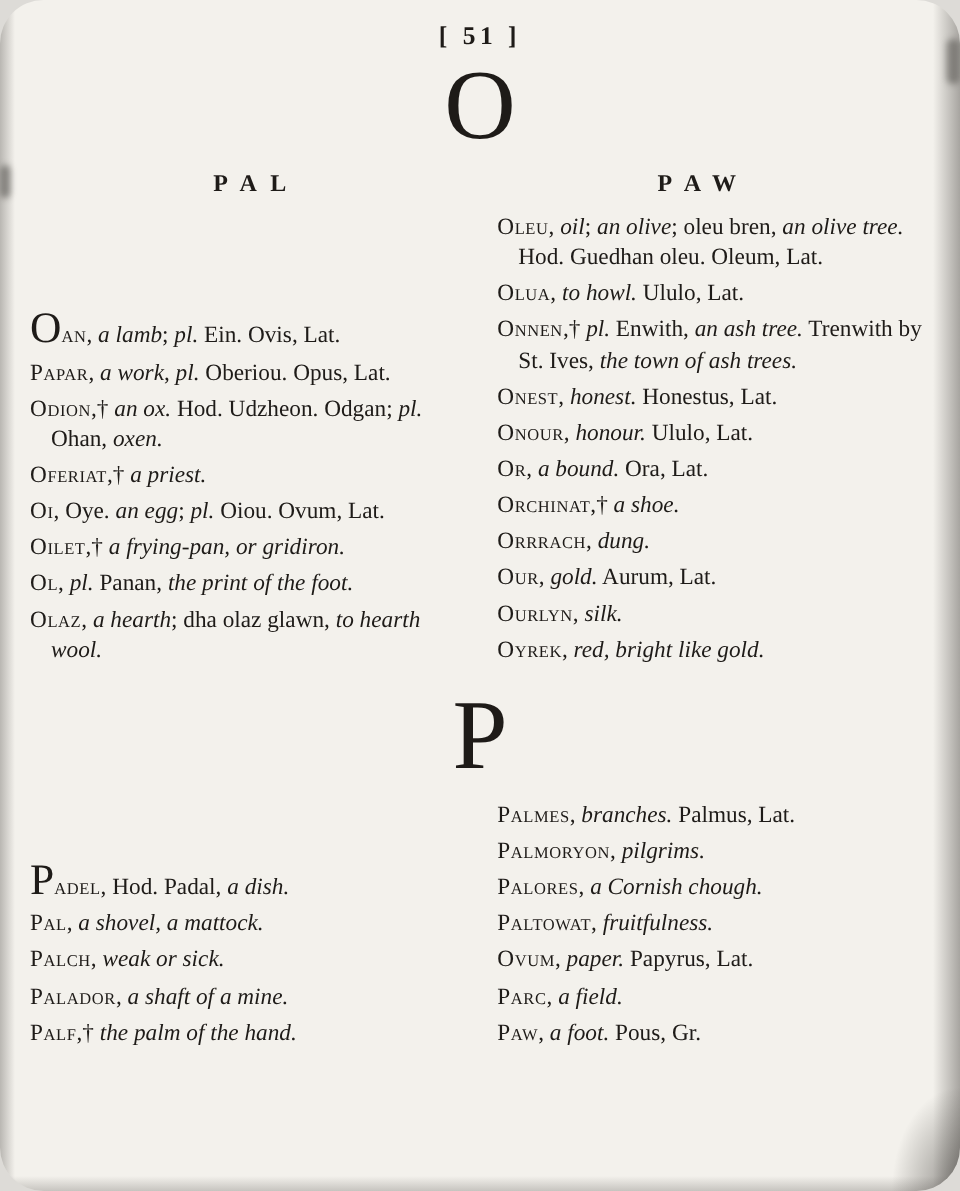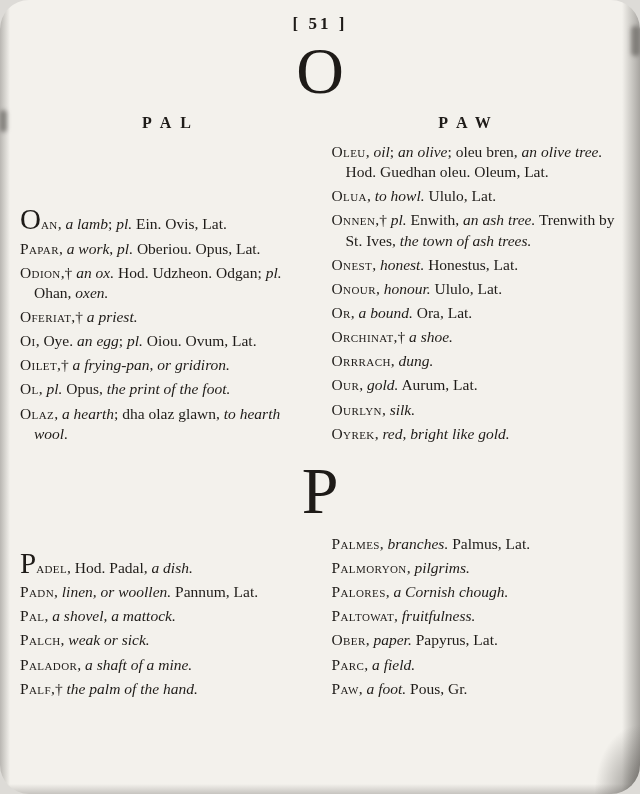--- a/index.html
+++ b/index.html
@@ -96,21 +96,21 @@
       <div class="guide">PAW</div>
     </div>
     <div class="columns">
       <div class="col col-left">
           <p class="entry"><span class="seg-d">O</span><span class="seg-h">an</span><span class="seg-r">, </span><span class="seg-i">a lamb</span><span class="seg-r">; </span><span class="seg-i">pl.</span><span class="seg-r"> Ein.  Ovis, Lat.</span></p>
           <p class="entry"><span class="seg-h">Papar</span><span class="seg-r">, </span><span class="seg-i">a work</span><span class="seg-r">, </span><span class="seg-i">pl.</span><span class="seg-r"> Oberiou.  Opus, Lat.</span></p>
           <p class="entry"><span class="seg-h">Odion</span><span class="seg-r">,† </span><span class="seg-i">an ox.</span><span class="seg-r">  Hod. Udzheon. Odgan; </span><span class="seg-i">pl.</span><span class="seg-r"> Ohan, </span><span class="seg-i">oxen.</span></p>
           <p class="entry"><span class="seg-h">Oferiat</span><span class="seg-r">,† </span><span class="seg-i">a priest.</span></p>
           <p class="entry"><span class="seg-h">Oi</span><span class="seg-r">, Oye. </span><span class="seg-i">an egg</span><span class="seg-r">; </span><span class="seg-i">pl.</span><span class="seg-r"> Oiou.  Ovum, Lat.</span></p>
           <p class="entry"><span class="seg-h">Oilet</span><span class="seg-r">,† </span><span class="seg-i">a frying-pan, or gridiron.</span></p>
-          <p class="entry"><span class="seg-h">Ol</span><span class="seg-r">, </span><span class="seg-i">pl.</span><span class="seg-r"> Opus, </span><span class="seg-i">the print of the foot.</span></p>
+          <p class="entry"><span class="seg-h">Ol</span><span class="seg-r">, </span><span class="seg-i">pl.</span><span class="seg-r"> Panan, </span><span class="seg-i">the print of the foot.</span></p>
           <p class="entry"><span class="seg-h">Olaz</span><span class="seg-r">, </span><span class="seg-i">a hearth</span><span class="seg-r">; dha olaz glawn, </span><span class="seg-i">to hearth wool.</span></p>
         </div>
       <div class="divider"></div>
       <div class="col col-right">
           <p class="entry"><span class="seg-h">Oleu</span><span class="seg-r">, </span><span class="seg-i">oil</span><span class="seg-r">; </span><span class="seg-i">an olive</span><span class="seg-r">; oleu bren, </span><span class="seg-i">an olive tree.</span><span class="seg-r">  Hod. Guedhan oleu. Oleum, Lat.</span></p>
           <p class="entry"><span class="seg-h">Olua</span><span class="seg-r">, </span><span class="seg-i">to howl.</span><span class="seg-r">  Ululo, Lat.</span></p>
           <p class="entry"><span class="seg-h">Onnen</span><span class="seg-r">,† </span><span class="seg-i">pl.</span><span class="seg-r"> Enwith, </span><span class="seg-i">an ash tree.</span><span class="seg-r">  Trenwith by St. Ives, </span><span class="seg-i">the town of ash trees.</span></p>
           <p class="entry"><span class="seg-h">Onest</span><span class="seg-r">, </span><span class="seg-i">honest.</span><span class="seg-r">  Honestus, Lat.</span></p>
           <p class="entry"><span class="seg-h">Onour</span><span class="seg-r">, </span><span class="seg-i">honour.</span><span class="seg-r">  Ululo, Lat.</span></p>
           <p class="entry"><span class="seg-h">Or</span><span class="seg-r">, </span><span class="seg-i">a bound.</span><span class="seg-r">  Ora, Lat.</span></p>
@@ -121,33 +121,32 @@
           <p class="entry"><span class="seg-h">Oyrek</span><span class="seg-r">, </span><span class="seg-i">red, bright like gold.</span></p>
         </div>
     </div>
   </section>
 
   <section>
     <div class="big-letter p">P</div>
     <div class="columns">
       <div class="col col-left">
           <p class="entry"><span class="seg-d">P</span><span class="seg-h">adel</span><span class="seg-r">, Hod. Padal, </span><span class="seg-i">a dish.</span></p>
-          <p class="entry"><span class="seg-h">Padn</span><span class="seg-r">, </span><span class="seg-i">linen, or woollen.</span><span class="seg-r">  Pannum, Lat.</span></p>
           <p class="entry"><span class="seg-h">Pal</span><span class="seg-r">, </span><span class="seg-i">a shovel, a mattock.</span></p>
           <p class="entry"><span class="seg-h">Palch</span><span class="seg-r">, </span><span class="seg-i">weak or sick.</span></p>
           <p class="entry"><span class="seg-h">Palador</span><span class="seg-r">, </span><span class="seg-i">a shaft of a mine.</span></p>
           <p class="entry"><span class="seg-h">Palf</span><span class="seg-r">,† </span><span class="seg-i">the palm of the hand.</span></p>
         </div>
       <div class="divider"></div>
       <div class="col col-right">
           <p class="entry"><span class="seg-h">Palmes</span><span class="seg-r">, </span><span class="seg-i">branches.</span><span class="seg-r">  Palmus, Lat.</span></p>
           <p class="entry"><span class="seg-h">Palmoryon</span><span class="seg-r">, </span><span class="seg-i">pilgrims.</span></p>
           <p class="entry"><span class="seg-h">Palores</span><span class="seg-r">, </span><span class="seg-i">a Cornish chough.</span></p>
           <p class="entry"><span class="seg-h">Paltowat</span><span class="seg-r">, </span><span class="seg-i">fruitfulness.</span></p>
-          <p class="entry"><span class="seg-h">Ober</span><span class="seg-r">, </span><span class="seg-i">paper.</span><span class="seg-r">  Papyrus, Lat.</span></p>
+          <p class="entry"><span class="seg-h">Ovum</span><span class="seg-r">, </span><span class="seg-i">paper.</span><span class="seg-r">  Papyrus, Lat.</span></p>
           <p class="entry"><span class="seg-h">Parc</span><span class="seg-r">, </span><span class="seg-i">a field.</span></p>
           <p class="entry"><span class="seg-h">Paw</span><span class="seg-r">, </span><span class="seg-i">a foot.</span><span class="seg-r">  Pous, Gr.</span></p>
         </div>
     </div>
   </section>
 
   <div class="edge edge-left"></div>
   <div class="edge edge-right"></div>
   <div class="edge edge-bottom"></div>
   <div class="edge corner-br"></div>

